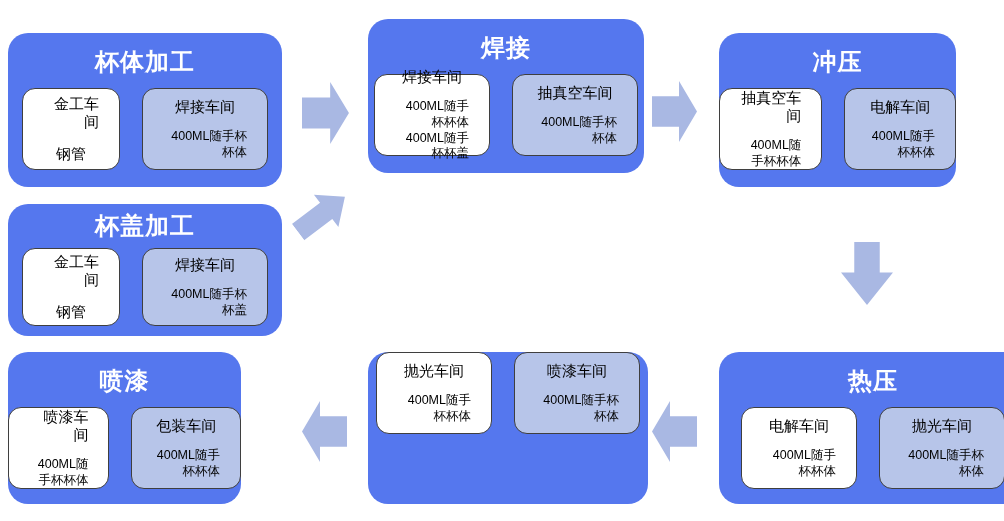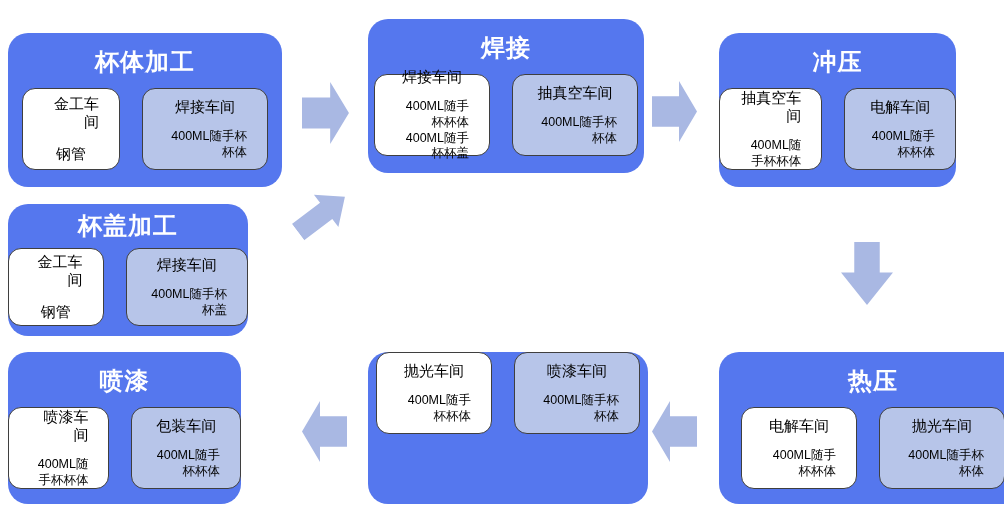--- a/index.html
+++ b/index.html
@@ -74,21 +74,21 @@
         <div class="card-title">抽真空车间</div>
         <div class="card-line">400ML随手杯杯体</div>
       </div>
       <div class="card light w-lg">
         <div class="card-title">电解车间</div>
         <div class="card-line">400ML随手杯杯体</div>
       </div>
     </div>
   </div>
 
-  <div class="node short" style="left:8px;top:204px;width:240px;height:132px">
+  <div class="node short" style="left:8px;top:204px;width:274px;height:132px">
     <div class="node-title">杯盖加工</div>
     <div class="cards">
       <div class="card white w-sm">
         <div class="card-title">金工车间</div>
         <div class="card-line big">钢管</div>
       </div>
       <div class="card light w-lg">
         <div class="card-title">焊接车间</div>
         <div class="card-line">400ML随手杯杯盖</div>
       </div>

